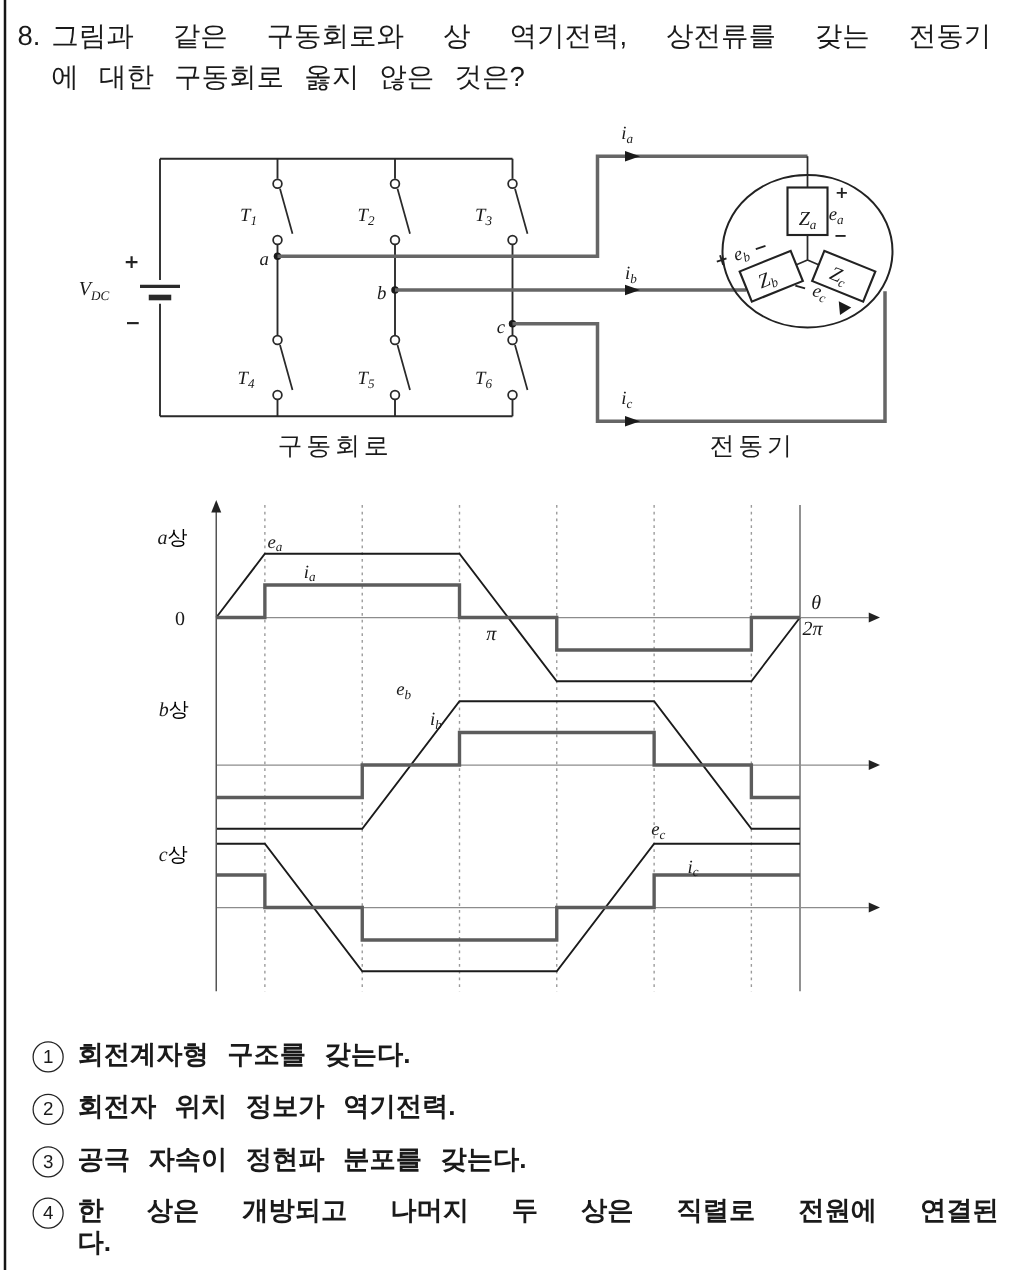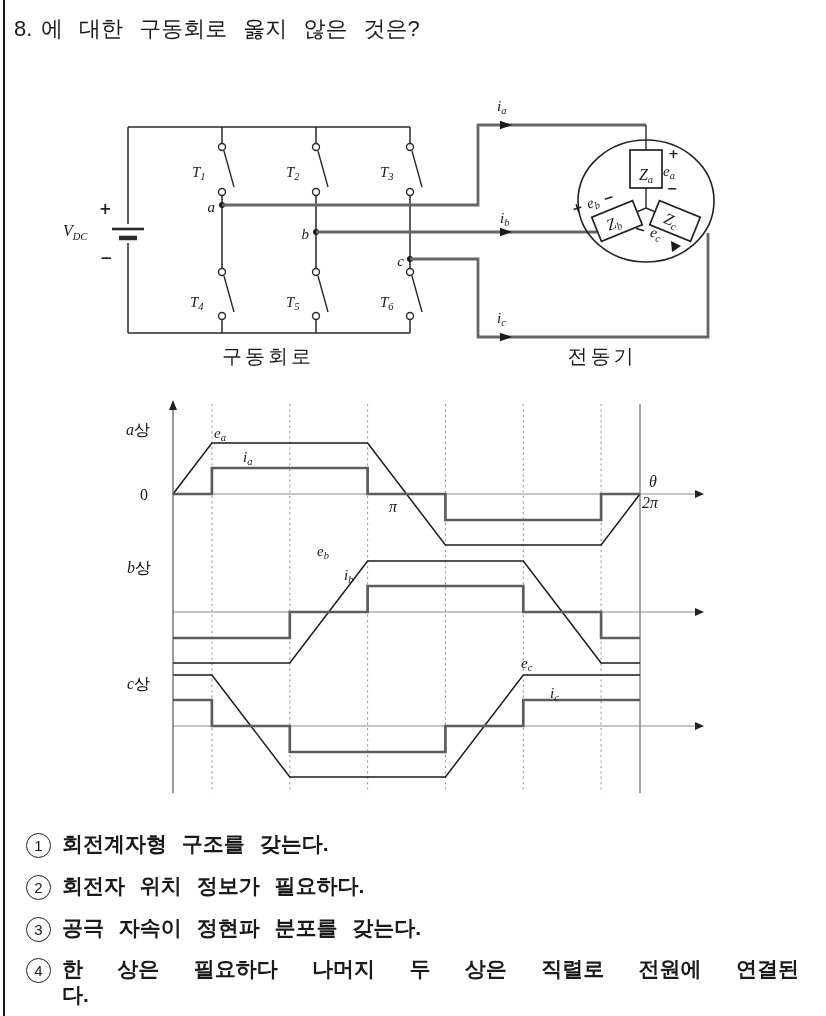--- a/index.html
+++ b/index.html
@@ -44,20 +44,21 @@
 </style>
 </head>
 <body>
 
 <div class="page">
   <div class="left-rule"></div>
 
   <div class="question">
     <span class="qnum">8.</span>
     <div class="qtext">
+      <div class="just">그림과 같은 구동회로와 상 역기전력, 상전류를 갖는 전동기</div>
       <div>에 대한 구동회로 옳지 않은 것은?</div>
     </div>
   </div>
 
   <svg class="diagram" width="826" height="1016" viewBox="0 0 826 1016">
 
     <g>
       <path class="w" d="M128,127 H410 M128,333 H410 M128,127 V224 M128,243 V333"></path>
       <path class="bp" d="M112,229 H144"></path>
       <path class="bp2" d="M119,238 H137"></path>
@@ -190,29 +191,29 @@
 
   <div class="opt" style="top:831px">
     <span class="onum">1</span>
     <div class="otext">
       <div>회전계자형 구조를 갖는다.</div>
     </div>
   </div>
   <div class="opt" style="top:873px">
     <span class="onum">2</span>
     <div class="otext">
-      <div>회전자 위치 정보가 필요하다.</div>
+      <div>회전자 위치 정보가 역기전력.</div>
     </div>
   </div>
   <div class="opt" style="top:915px">
     <span class="onum">3</span>
     <div class="otext">
       <div>공극 자속이 정현파 분포를 갖는다.</div>
     </div>
   </div>
   <div class="opt" style="top:956px">
     <span class="onum">4</span>
     <div class="otext">
-      <div class="just">한 상은 필요하다 나머지 두 상은 직렬로 전원에 연결된</div>
+      <div class="just">한 상은 개방되고 나머지 두 상은 직렬로 전원에 연결된</div>
       <div>다.</div>
     </div>
   </div>
 </div>
 
 </body></html>

